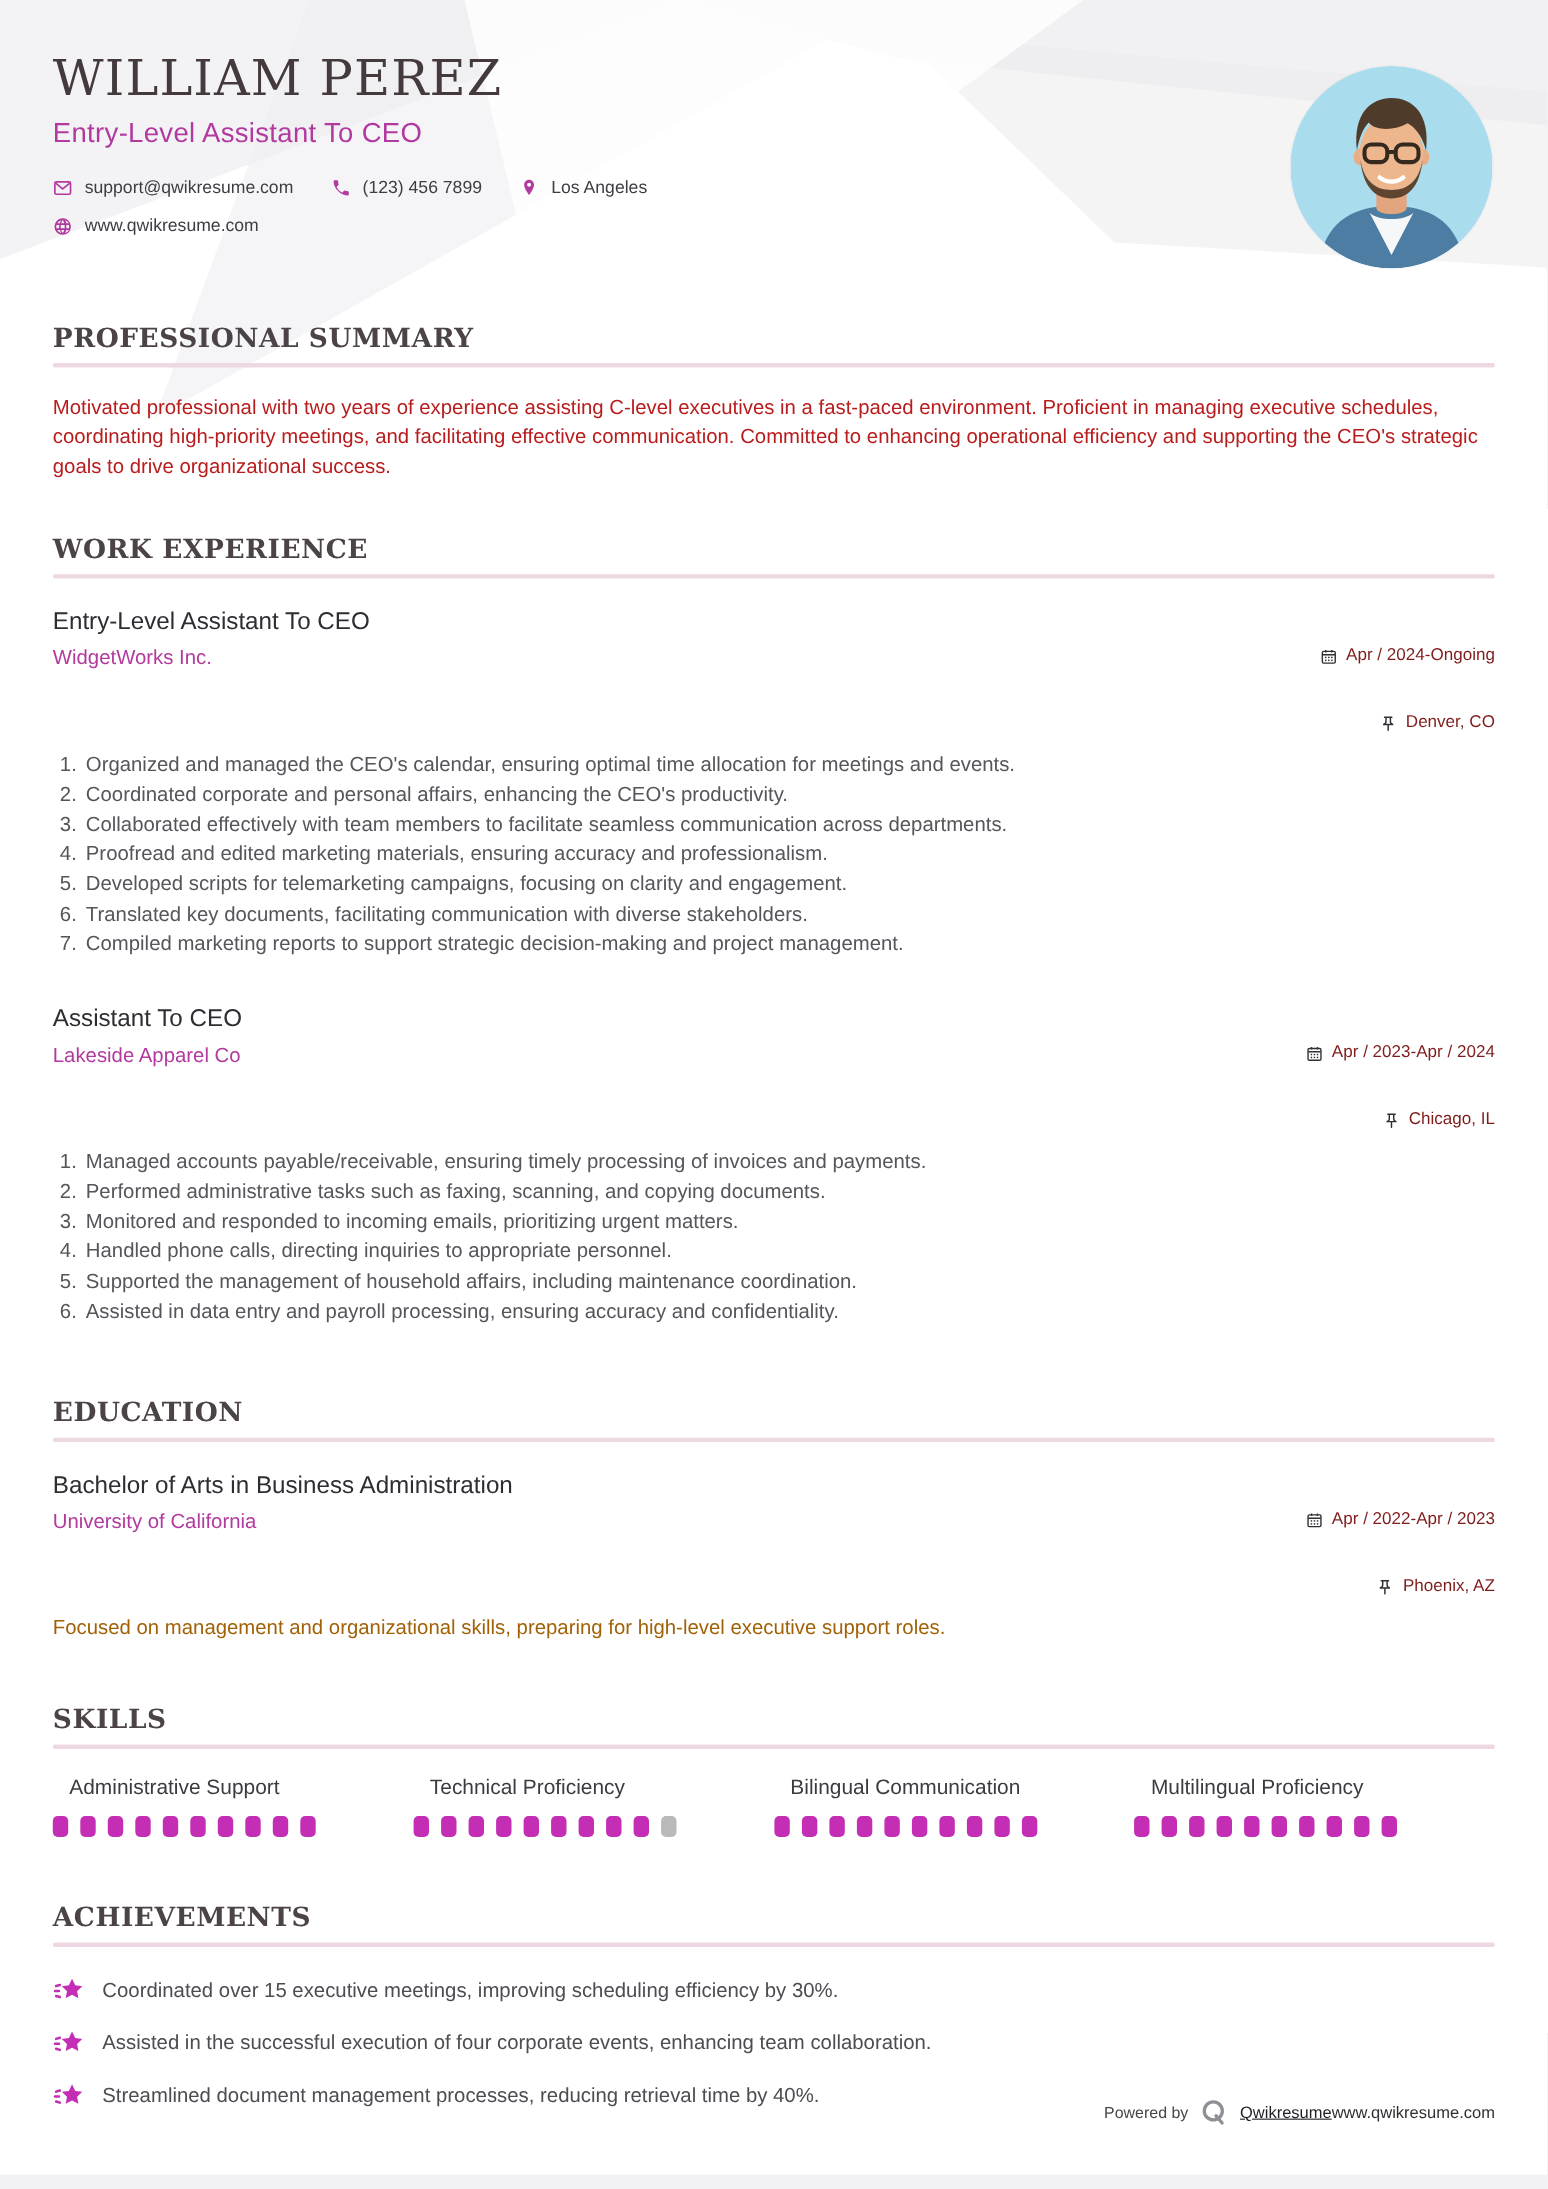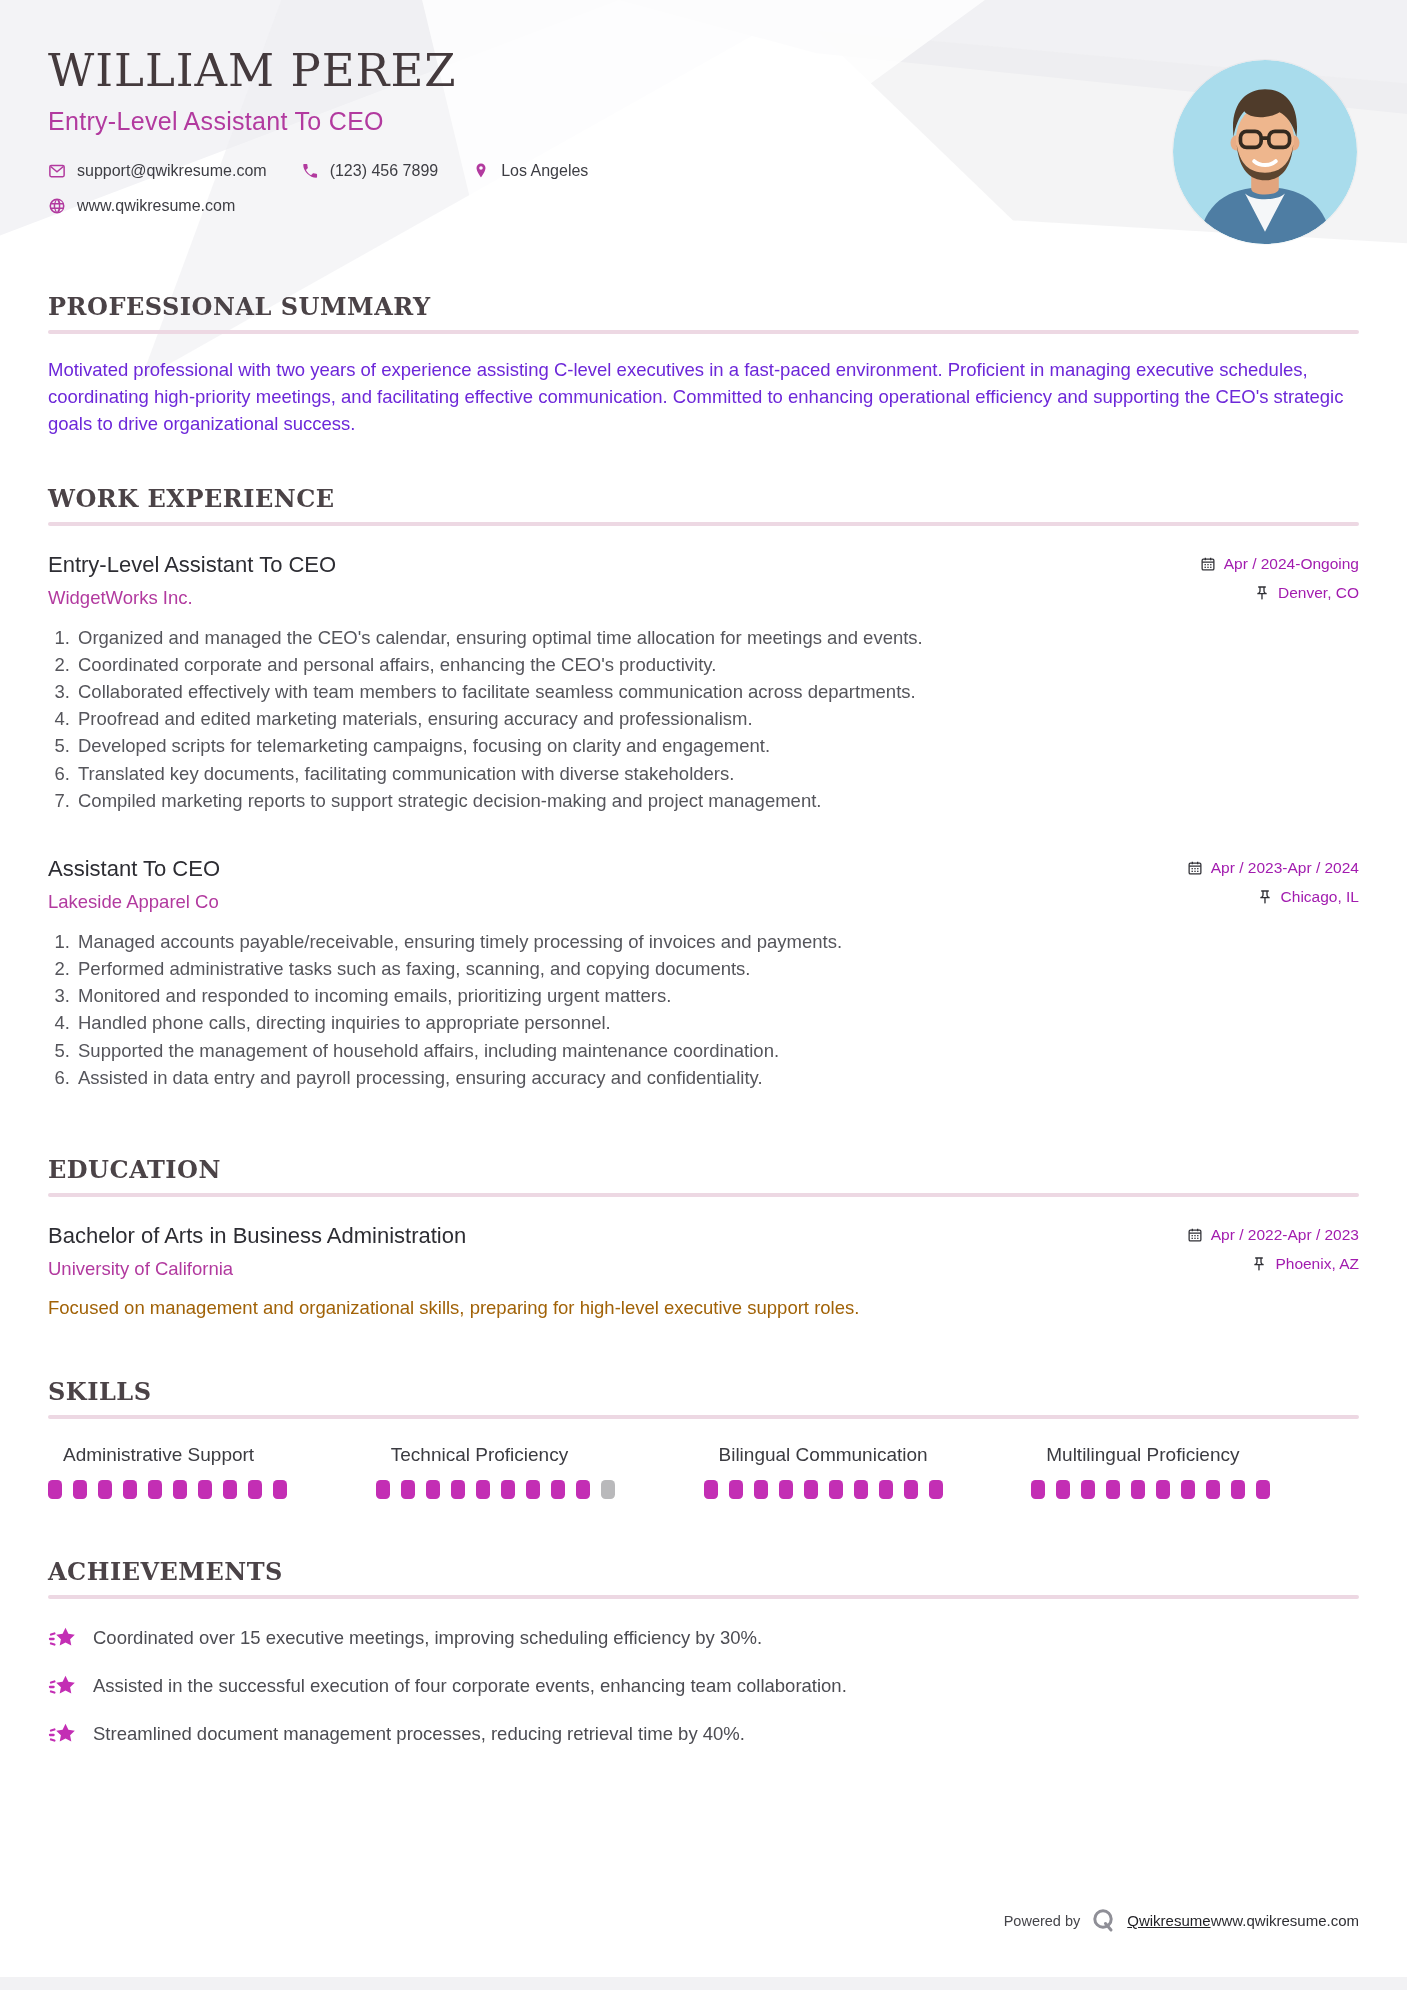--- a/index.html
+++ b/index.html
@@ -25,29 +25,29 @@
   .citem{display:flex;align-items:center;gap:11px;font-size:16px;color:#3d3d43;}
   .cico{width:18px;height:18px;flex:0 0 auto;color:var(--accent,#b23a9f);display:block;}
   .avatar{position:absolute;top:60px;right:50px;width:184px;height:184px;border-radius:50%;
           overflow:hidden;z-index:1;box-shadow:0 0 0 1px rgba(0,0,0,.03);}
   .avatar svg{display:block;width:100%;height:100%;}
   
   h2{margin:0;font-family:"DejaVu Serif",serif;font-weight:700;font-size:24px;
      letter-spacing:.5px;color:var(--heading,#4b4347);}
   .rule{height:4px;background:var(--rule,#edd8e3);margin-top:9px;border-radius:2px;}
   .sec-summary{margin-top:38px;}
-  .summary-text{margin-top:22px;font-size:18.5px;line-height:1.47;color:#6d28d9;}
+  .summary-text{margin-top:22px;font-size:18.5px;line-height:1.47;color:#b91c1c;}
   .sec-exp{margin-top:46px;}
   .job{margin-top:26px;}
   .job + .job{margin-top:42px;}
   .job-head{display:flex;justify-content:space-between;align-items:flex-start;}
   .job-title{font-size:22px;font-weight:500;color:#2d2d33;}
   .company{margin-top:9px;font-size:18.5px;color:var(--accent,#b23a9f);}
   .meta{display:flex;flex-direction:column;align-items:flex-end;gap:11px;padding-top:3px;}
-  .mrow{display:flex;align-items:center;gap:8px;font-size:15.5px;color:#a21caf;white-space:nowrap;}
+  .mrow{display:flex;align-items:flex-end;gap:8px;font-size:15.5px;color:#7f1d1d;white-space:nowrap;margin-top:32px;}
   .mico{width:16px;height:16px;color:#2f2f35;display:block;}
   ol.duties{margin:15px 0 0 0;padding-left:27px;font-size:18.5px;line-height:1.47;color:#55555b;}
   ol.duties li{padding-left:3px;}
   .sec-edu{margin-top:64px;}
   .edu-desc{margin-top:14px;font-size:18.5px;line-height:1.47;color:#a16207;}
   .sec-skills{margin-top:56px;}
   .skills-grid{margin-top:25px;display:grid;grid-template-columns:repeat(4,1fr);column-gap:0;}
   .skill-label{font-size:19px;color:#3b3b41;margin-left:15px;}
   .skill-dots{margin-top:14px;display:flex;gap:11px;}
   .dot{width:14px;height:19px;border-radius:4.5px;background:var(--dot-filled,#c32eb4);}

